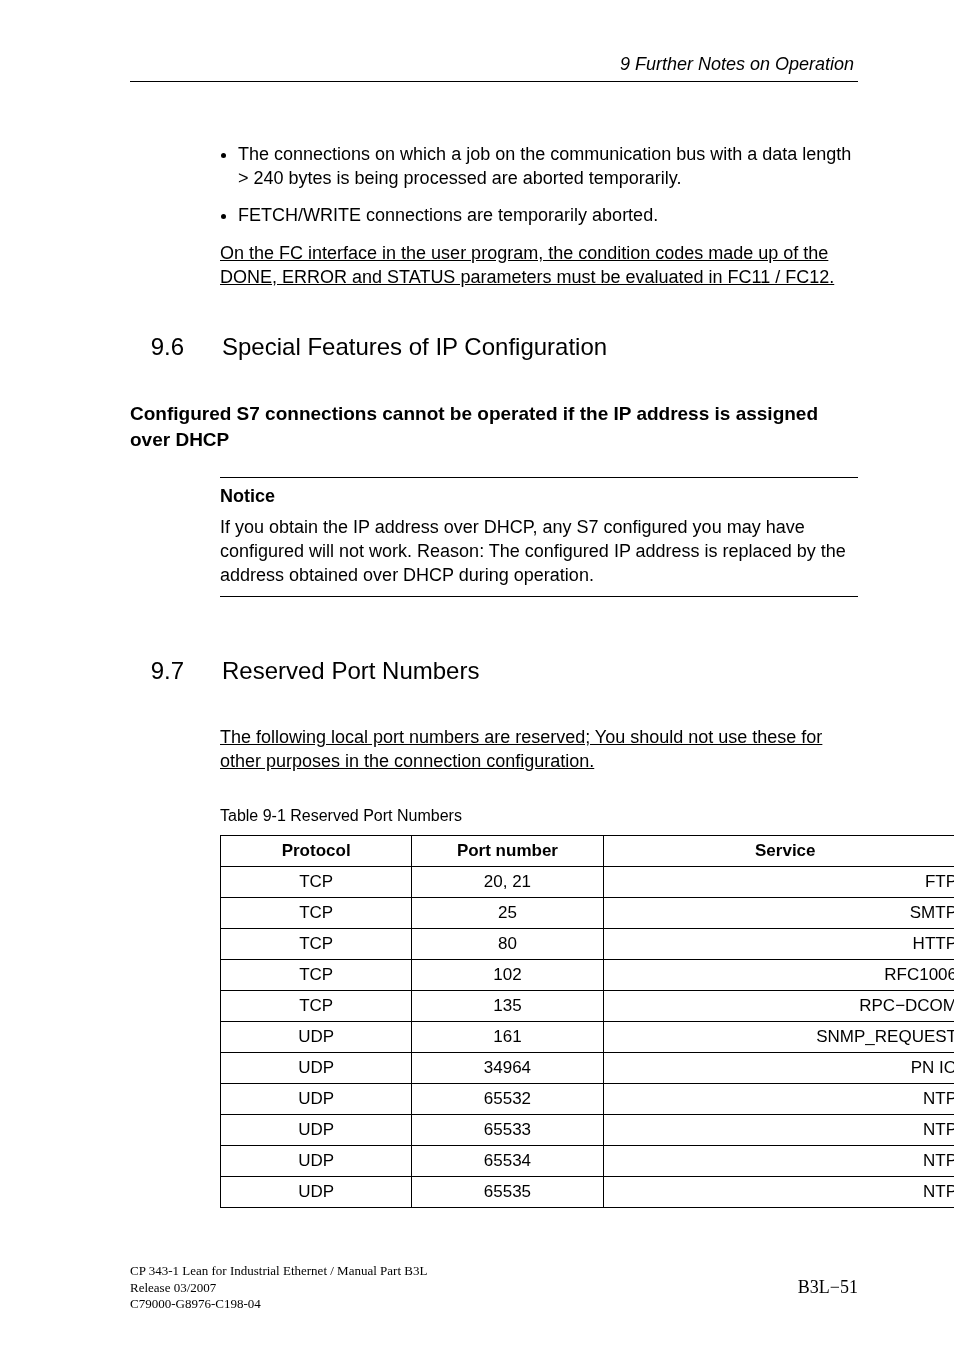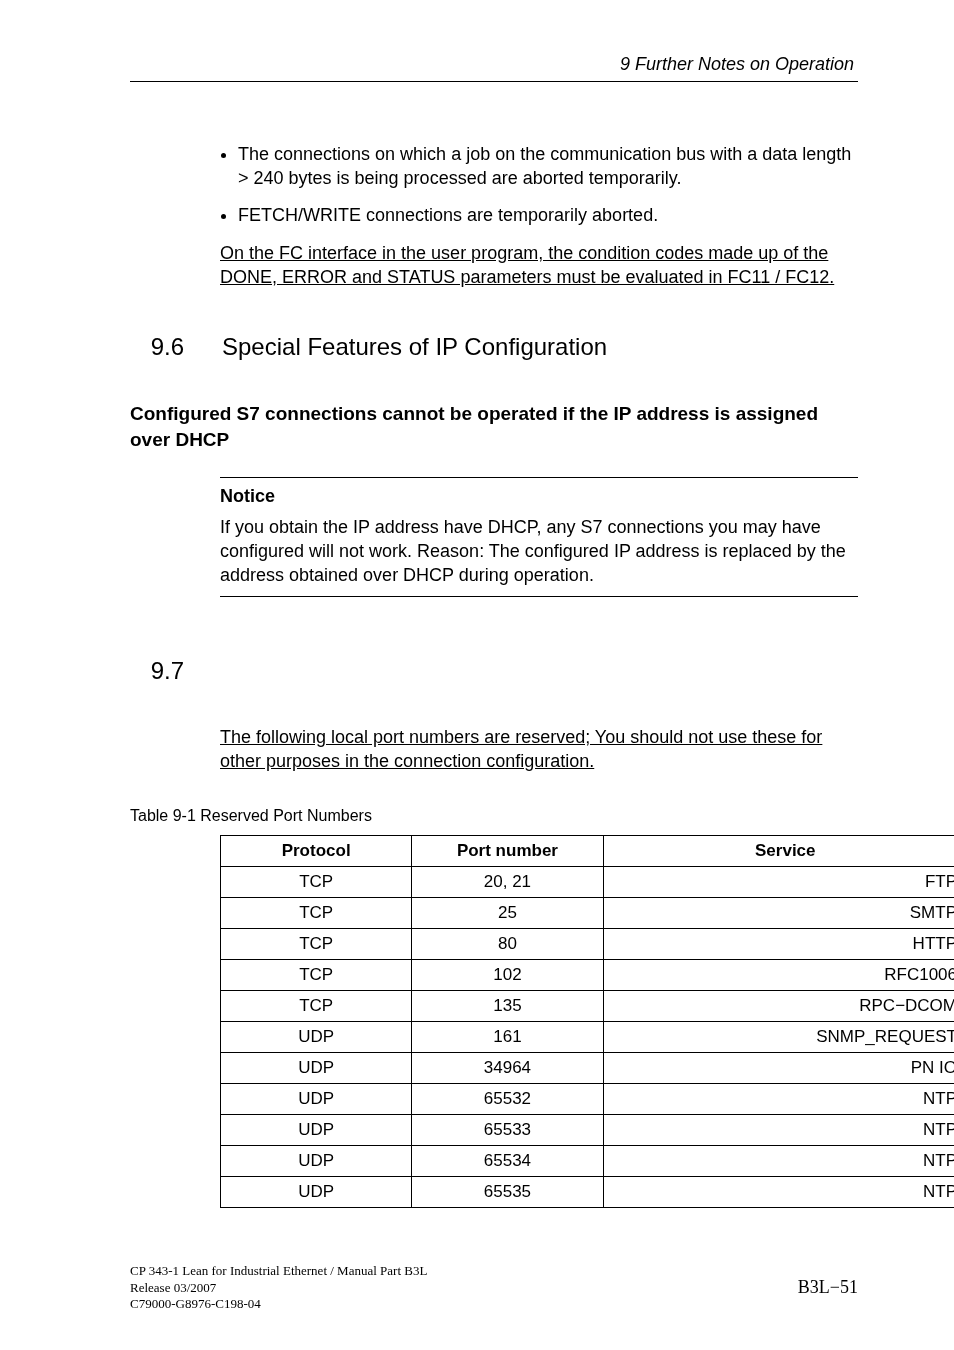--- a/index.html
+++ b/index.html
@@ -75,20 +75,21 @@
       font-weight: bold;
       font-size: 18px;
       margin: 8px 0 8px 0;
     }
     .notice-text {
       font-size: 18px;
       line-height: 1.35;
       margin: 0 0 8px 0;
     }
     .table-caption {
+      margin-left: 90px;
       font-size: 16px;
       margin-bottom: 10px;
     }
     table.port-table {
       margin-left: 90px;
       border-collapse: collapse;
       width: 748px;
       font-size: 17px;
     }
     table.port-table th,
@@ -145,26 +146,27 @@
   <h2 class="section">
     <span class="num">9.6</span>
     <span>Special Features of IP Configuration</span>
   </h2>
 
   <h3 class="subhead">Configured S7 connections cannot be operated if the IP address is assigned over DHCP</h3>
 
   <div class="notice-block">
     <div class="notice-rule"></div>
     <div class="notice-label">Notice</div>
-    <p class="notice-text">If you obtain the IP address have DHCP, any S7 connections you may have configured will not work. Reason: The configured IP address is replaced by the address obtained over DHCP during operation.</p>
+    <p class="notice-text">If you obtain the IP address over DHCP, any S7 configured you may have configured will not work. Reason: The configured IP address is replaced by the address obtained over DHCP during operation.</p>
     <div class="notice-rule"></div>
   </div>
 
   <h2 class="section" style="margin-top:60px;">
     <span class="num">9.7</span>
+    <span>Reserved Port Numbers</span>
   </h2>
 
   <div class="body-text">
     <p class="para" style="margin-bottom:34px;">The following local port numbers are reserved; You should not use these for other purposes in the connection configuration.</p>
   </div>
 
   <div class="table-caption">Table 9-1    Reserved Port Numbers</div>
 
   <table class="port-table">
     <thead>

